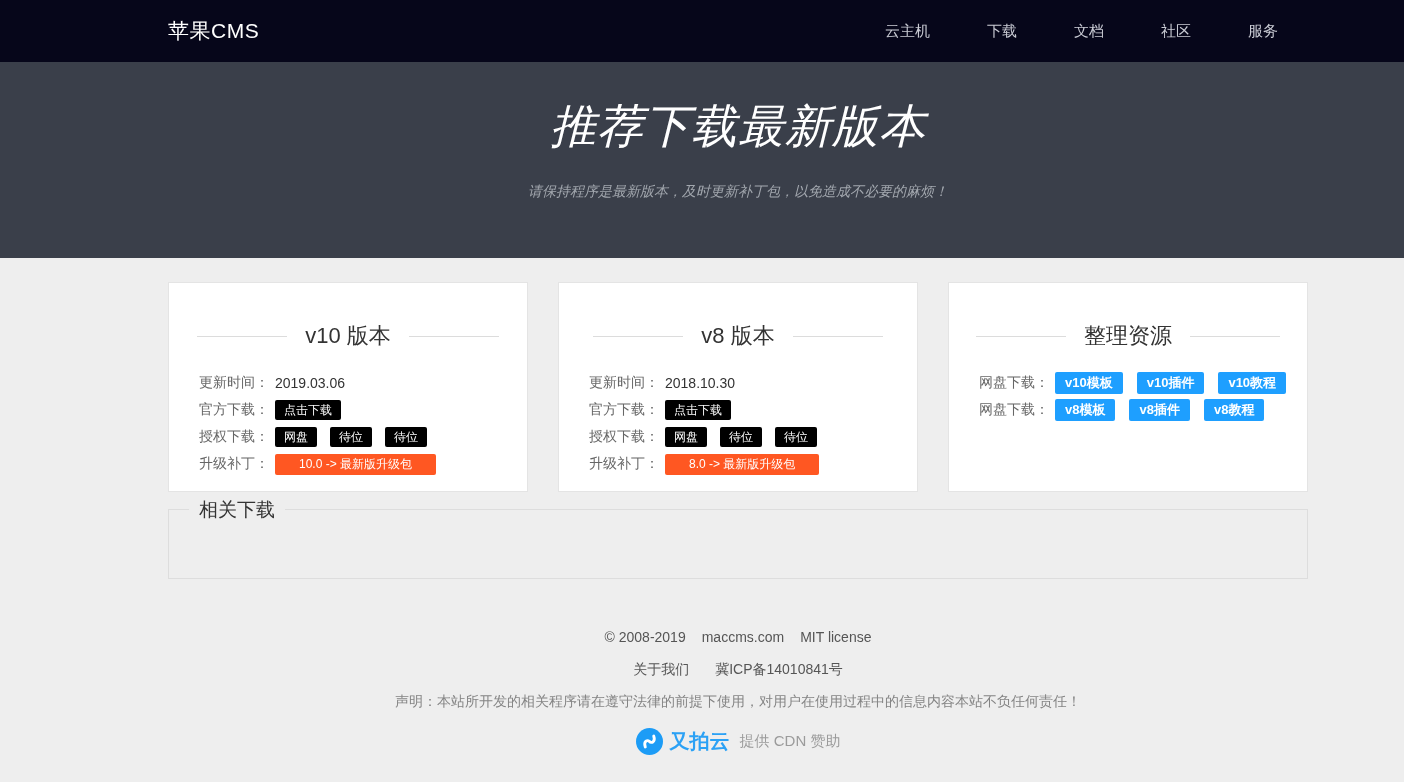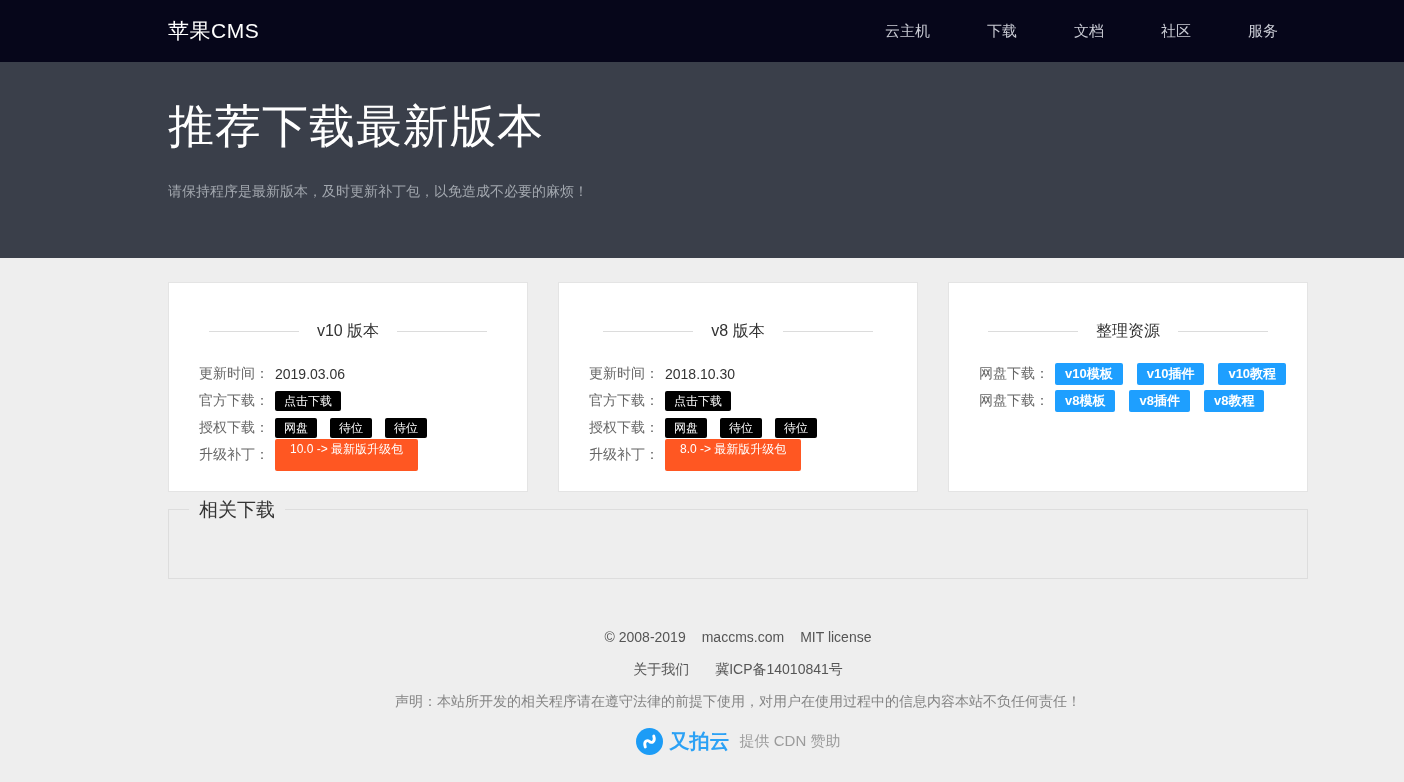--- a/index.html
+++ b/index.html
@@ -14,37 +14,37 @@
 
   
   .topbar { height: 62px; background: #06061a; }
   .topbar .container { height: 100%; display: flex; align-items: center; }
   .brand { color: #ffffff; font-size: 21px; letter-spacing: .5px; cursor: pointer; }
   .nav { display: flex; margin-left: auto; padding-right: 30px; gap: 57px; }
   .nav-item { color: #c9cbd4; font-size: 15px; cursor: pointer; }
 
   
   .hero { height: 196px; background: #3a3f4a; }
-  .hero .container { text-align: left; }
+  .hero .container { text-align: center; font-style: italic; }
   .hero-title { margin: 0; padding-top: 34px; color: #ffffff; font-size: 46px; font-weight: 400; letter-spacing: 1px; }
   .hero-sub { margin: 25px 0 0; color: #a2a7ae; font-size: 14px; }
 
   
   .cards { display: flex; gap: 30px; padding-top: 24px; }
   .card { width: 360px; height: 210px; background: #ffffff; border: 1px solid #e4e4e4; padding: 38px 30px 0; }
   .card-title-row { display: flex; align-items: center; justify-content: center; gap: 18px; }
-  .card-title { margin: 0; font-size: 16px; font-weight: 400; color: #333333; white-space: nowrap; }
+  .card-title { margin: 0; font-size: 22px; font-weight: 400; color: #333333; white-space: nowrap; }
   .tline { width: 90px; height: 1px; background: #dcdcdc; flex: none; }
   .card-body { margin-top: 21px; }
   .crow { display: flex; align-items: center; height: 22px; margin-bottom: 5px; }
   .clabel { color: #666666; font-size: 14px; margin-right: 6px; white-space: nowrap; }
   .cvalue { color: #333333; font-size: 14px; }
   .btn { display: inline-block; border-radius: 2px; color: #ffffff; text-align: center; cursor: pointer; white-space: nowrap; }
   .btn-blue { background: #000000; font-size: 12px; height: 20px; line-height: 20px; padding: 0 9px; margin-right: 13px; }
-  .btn-orange { background: #ff5722; font-size: 12px; height: 32px; line-height: 21px; padding: 0 15px; }
+  .btn-orange { background: #ff5722; font-size: 12px; height: 21px; line-height: 21px; padding: 0 24px; }
   .btn-big { background: #1e9fff; font-size: 13px; font-weight: 700; height: 22px; line-height: 22px; padding: 0 10px; margin-right: 14px; }
 
   
   .related { position: relative; margin-top: 17px; border: 1px solid #dddddd; height: 70px; }
   .related-legend { position: absolute; top: -13px; left: 20px; background: #eeeeee; padding: 0 10px; font-size: 19px; color: #333333; }
   .related-body { padding: 15px 0 0 16px; }
   .rel-btn { display: inline-block; background: #ffffff; border: 1px solid #d8d8d8; border-radius: 2px; color: #555555; font-size: 14px; height: 38px; line-height: 36px; padding: 0 20px; margin-right: 13px; cursor: pointer; }
 
   
   .footer { text-align: center; padding-top: 50px; color: #555555; font-size: 14px; }

